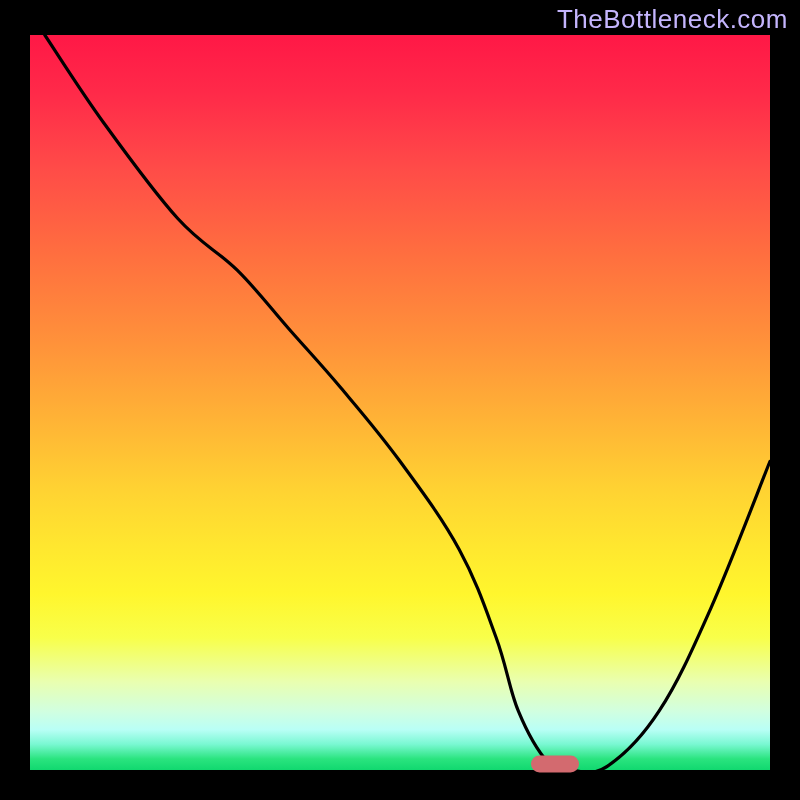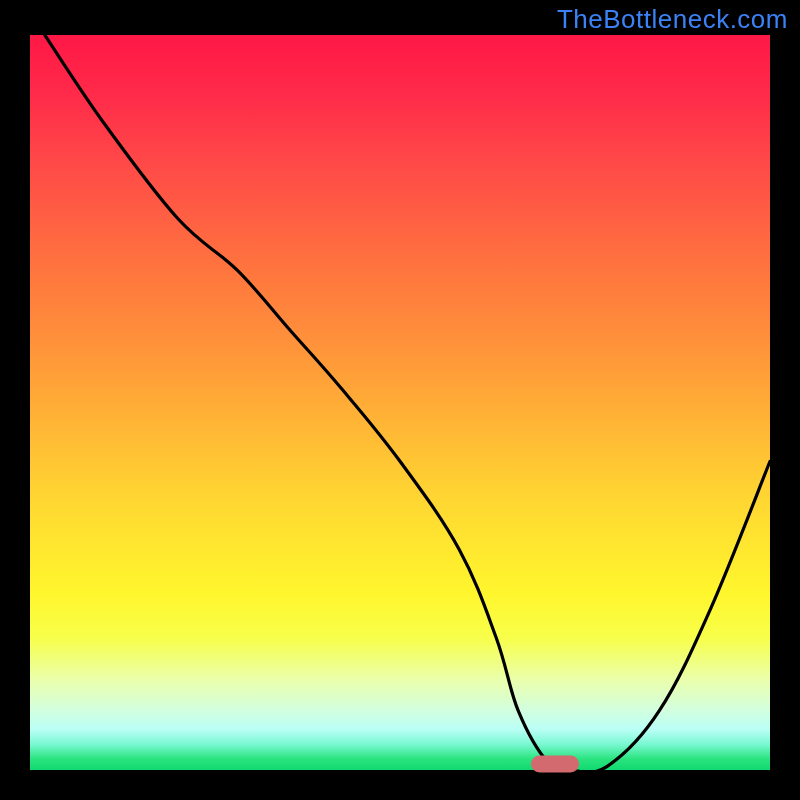--- a/index.html
+++ b/index.html
@@ -14,21 +14,21 @@
   .frame {
     position: relative;
     width: 800px;
     height: 800px;
     background: #000;
   }
   .attribution {
     position: absolute;
     top: 4px;
     right: 12px;
-    color: #3b82f6;
+    color: #c4b5fd;
     font-size: 26px;
     font-weight: 500;
     letter-spacing: 0.5px;
     user-select: none;
   }
   .plot-area {
     position: absolute;
     left: 30px;
     top: 35px;
     width: 740px;

